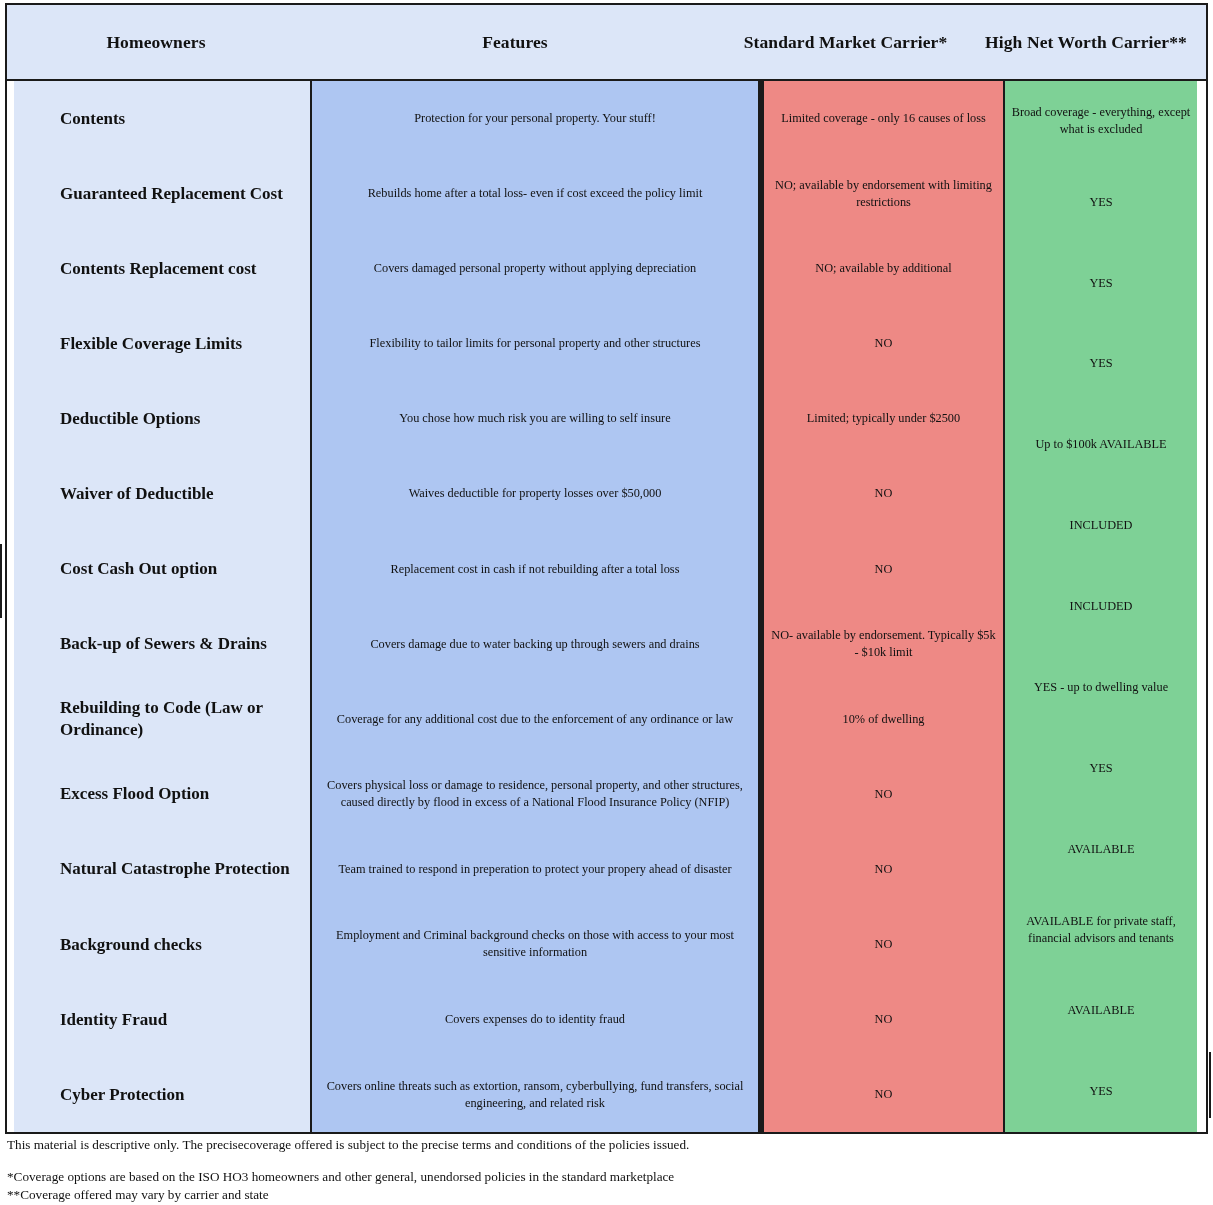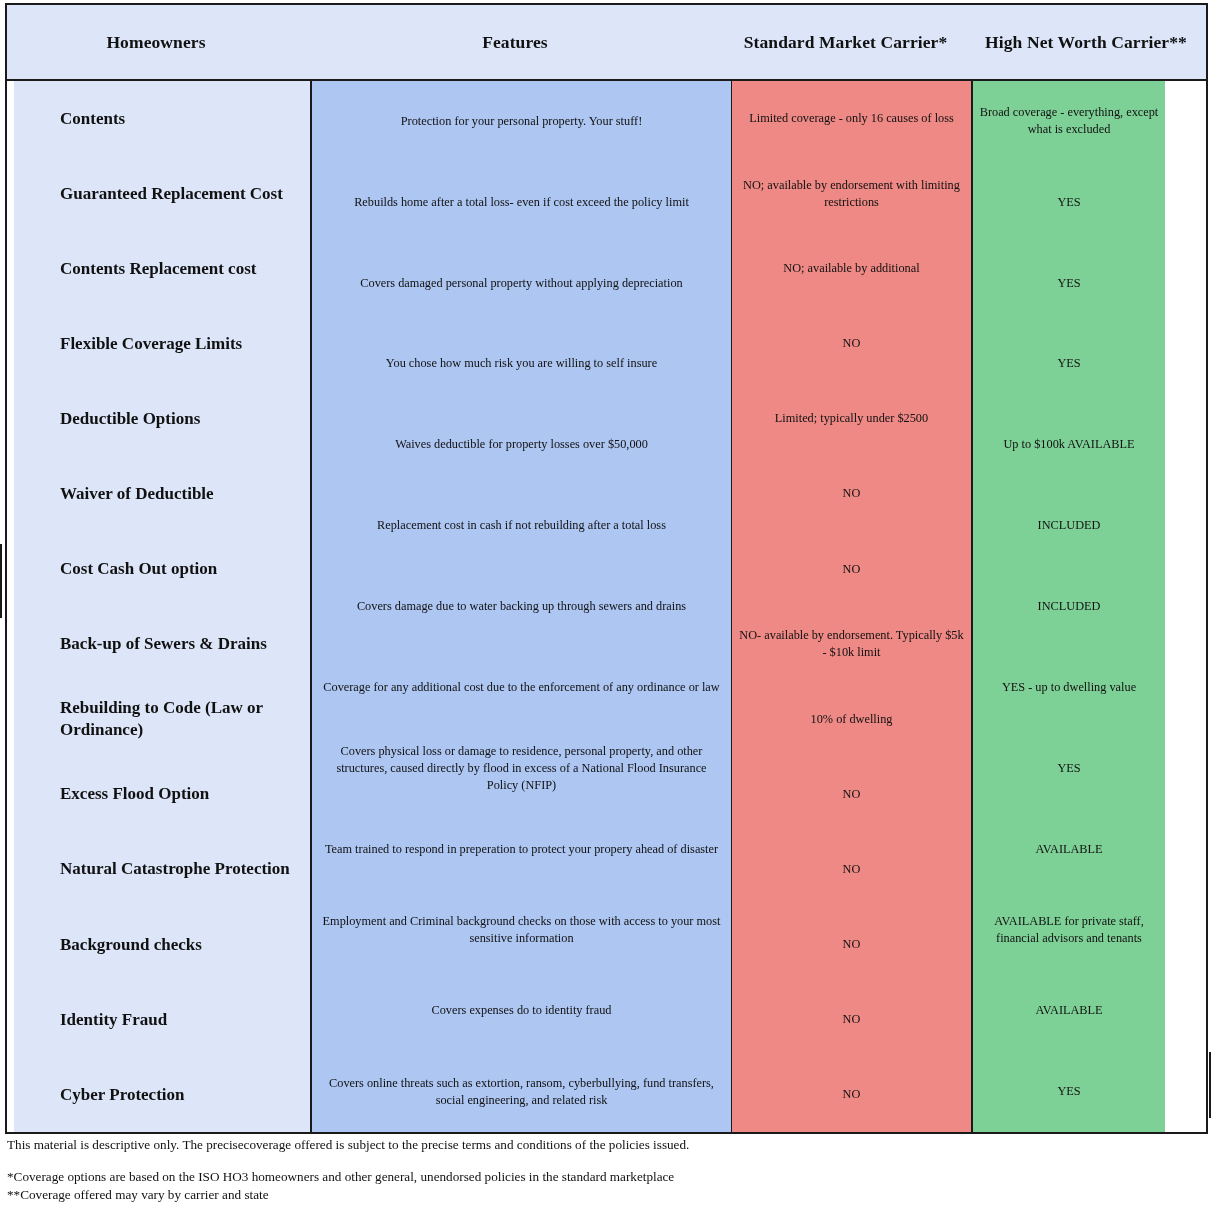--- a/index.html
+++ b/index.html
@@ -80,23 +80,23 @@
     box-sizing: border-box;
     display: flex;
     flex-direction: column;
   }
   .col-feature {
     width: 298px;
     background: #dce6f8;
     border-right: 2px solid #1a1a1a;
   }
   .col-desc {
-    width: 420px;
+    width: 452px;
     background: #aec6f2;
-    border-right: 1px solid #737373;
+    border-right: 6px solid #737373;
   }
   .col-std {
     width: 241px;
     background: #ee8985;
     border-right: 2px solid #1a1a1a;
   }
   .col-hnw {
     width: 192px;
     background: #7ed196;
   }
@@ -183,20 +183,21 @@
           <div class="cell cell-feature" style="flex: 1 1 0px; min-height: 0px;">Excess Flood Option</div>
           <div class="cell cell-feature" style="flex: 1 1 0px; min-height: 0px;">Natural Catastrophe Protection</div>
           <div class="cell cell-feature" style="flex: 1 1 0px; min-height: 0px;">Background checks</div>
           <div class="cell cell-feature" style="flex: 1 1 0px; min-height: 0px;">Identity Fraud</div>
           <div class="cell cell-feature" style="flex: 1 1 0px; min-height: 0px;">Cyber Protection</div>
         </div>
       <div class="col col-desc" id="col-desc" style="background-color: rgb(174, 198, 242); border-right-color: rgb(26, 26, 26);">
           <div class="cell cell-desc" style="flex: 1 1 0px; min-height: 0px;">Protection for your personal property. Your stuff!</div>
           <div class="cell cell-desc" style="flex: 1 1 0px; min-height: 0px;">Rebuilds home after a total loss- even if cost exceed the policy limit</div>
           <div class="cell cell-desc" style="flex: 1 1 0px; min-height: 0px;">Covers damaged personal property without applying depreciation</div>
+          <div class="cell cell-desc" style="flex: 1 1 0px; min-height: 0px;">Flexibility to tailor limits for personal property and other structures</div>
           <div class="cell cell-desc" style="flex: 1 1 0px; min-height: 0px;">You chose how much risk you are willing to self insure</div>
           <div class="cell cell-desc" style="flex: 1 1 0px; min-height: 0px;">Waives deductible for property losses over $50,000</div>
           <div class="cell cell-desc" style="flex: 1 1 0px; min-height: 0px;">Replacement cost in cash if not rebuilding after a total loss</div>
           <div class="cell cell-desc" style="flex: 1 1 0px; min-height: 0px;">Covers damage due to water backing up through sewers and drains</div>
           <div class="cell cell-desc" style="flex: 1 1 0px; min-height: 0px;">Coverage for any additional cost due to the enforcement of any ordinance or law</div>
           <div class="cell cell-desc" style="flex: 1 1 0px; min-height: 0px;">Covers physical loss or damage to residence, personal property, and other structures, caused directly by flood in excess of a National Flood Insurance Policy (NFIP)</div>
           <div class="cell cell-desc" style="flex: 1 1 0px; min-height: 0px;">Team trained to respond in preperation to protect your propery ahead of disaster</div>
           <div class="cell cell-desc" style="flex: 1 1 0px; min-height: 0px;">Employment and Criminal background checks on those with access to your most sensitive information</div>
           <div class="cell cell-desc" style="flex: 1 1 0px; min-height: 0px;">Covers expenses do to identity fraud</div>
           <div class="cell cell-desc" style="flex: 1 1 0px; min-height: 0px;">Covers online threats such as extortion, ransom, cyberbullying, fund transfers, social engineering, and related risk</div>

